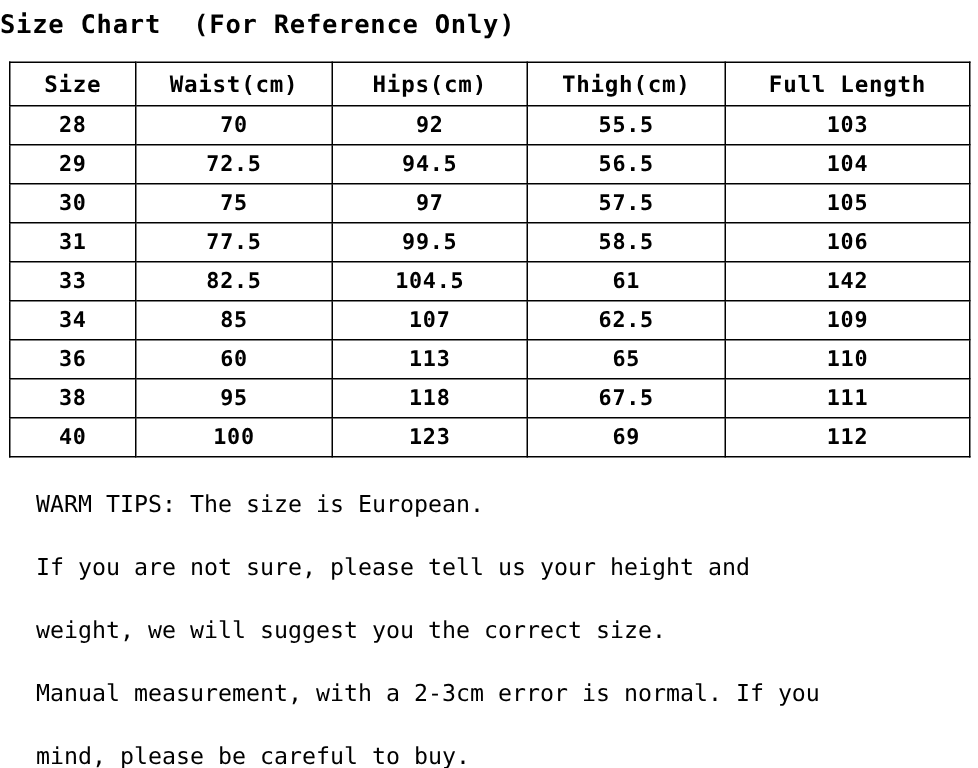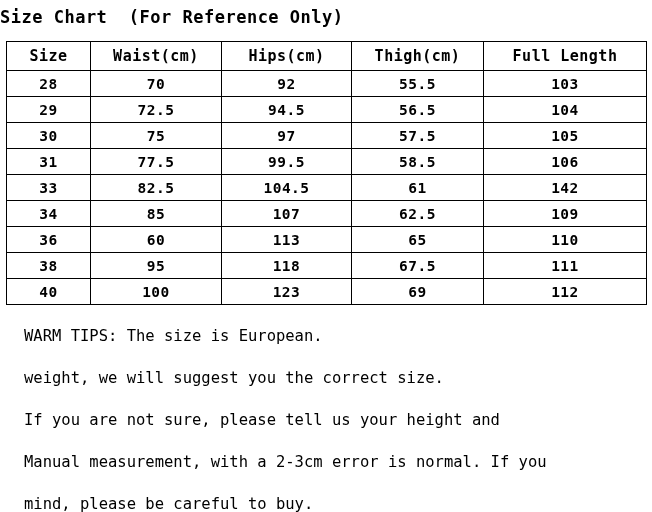--- a/index.html
+++ b/index.html
@@ -169,19 +169,19 @@
           <td>69</td>
           <td>112</td>
         </tr>
       </tbody>
     </table>
   </div>
 
 
   <div class="tips">
     <p>WARM TIPS: The size is European.</p>
+    <p>If you are not sure, please tell us your height and</p>
     <p>weight, we will suggest you the correct size.</p>
-    <p>If you are not sure, please tell us your height and</p>
     <p>Manual measurement, with a 2-3cm error is normal. If you</p>
     <p>mind, please be careful to buy.</p>
   </div>
 
 </div>
 
 </body></html>

